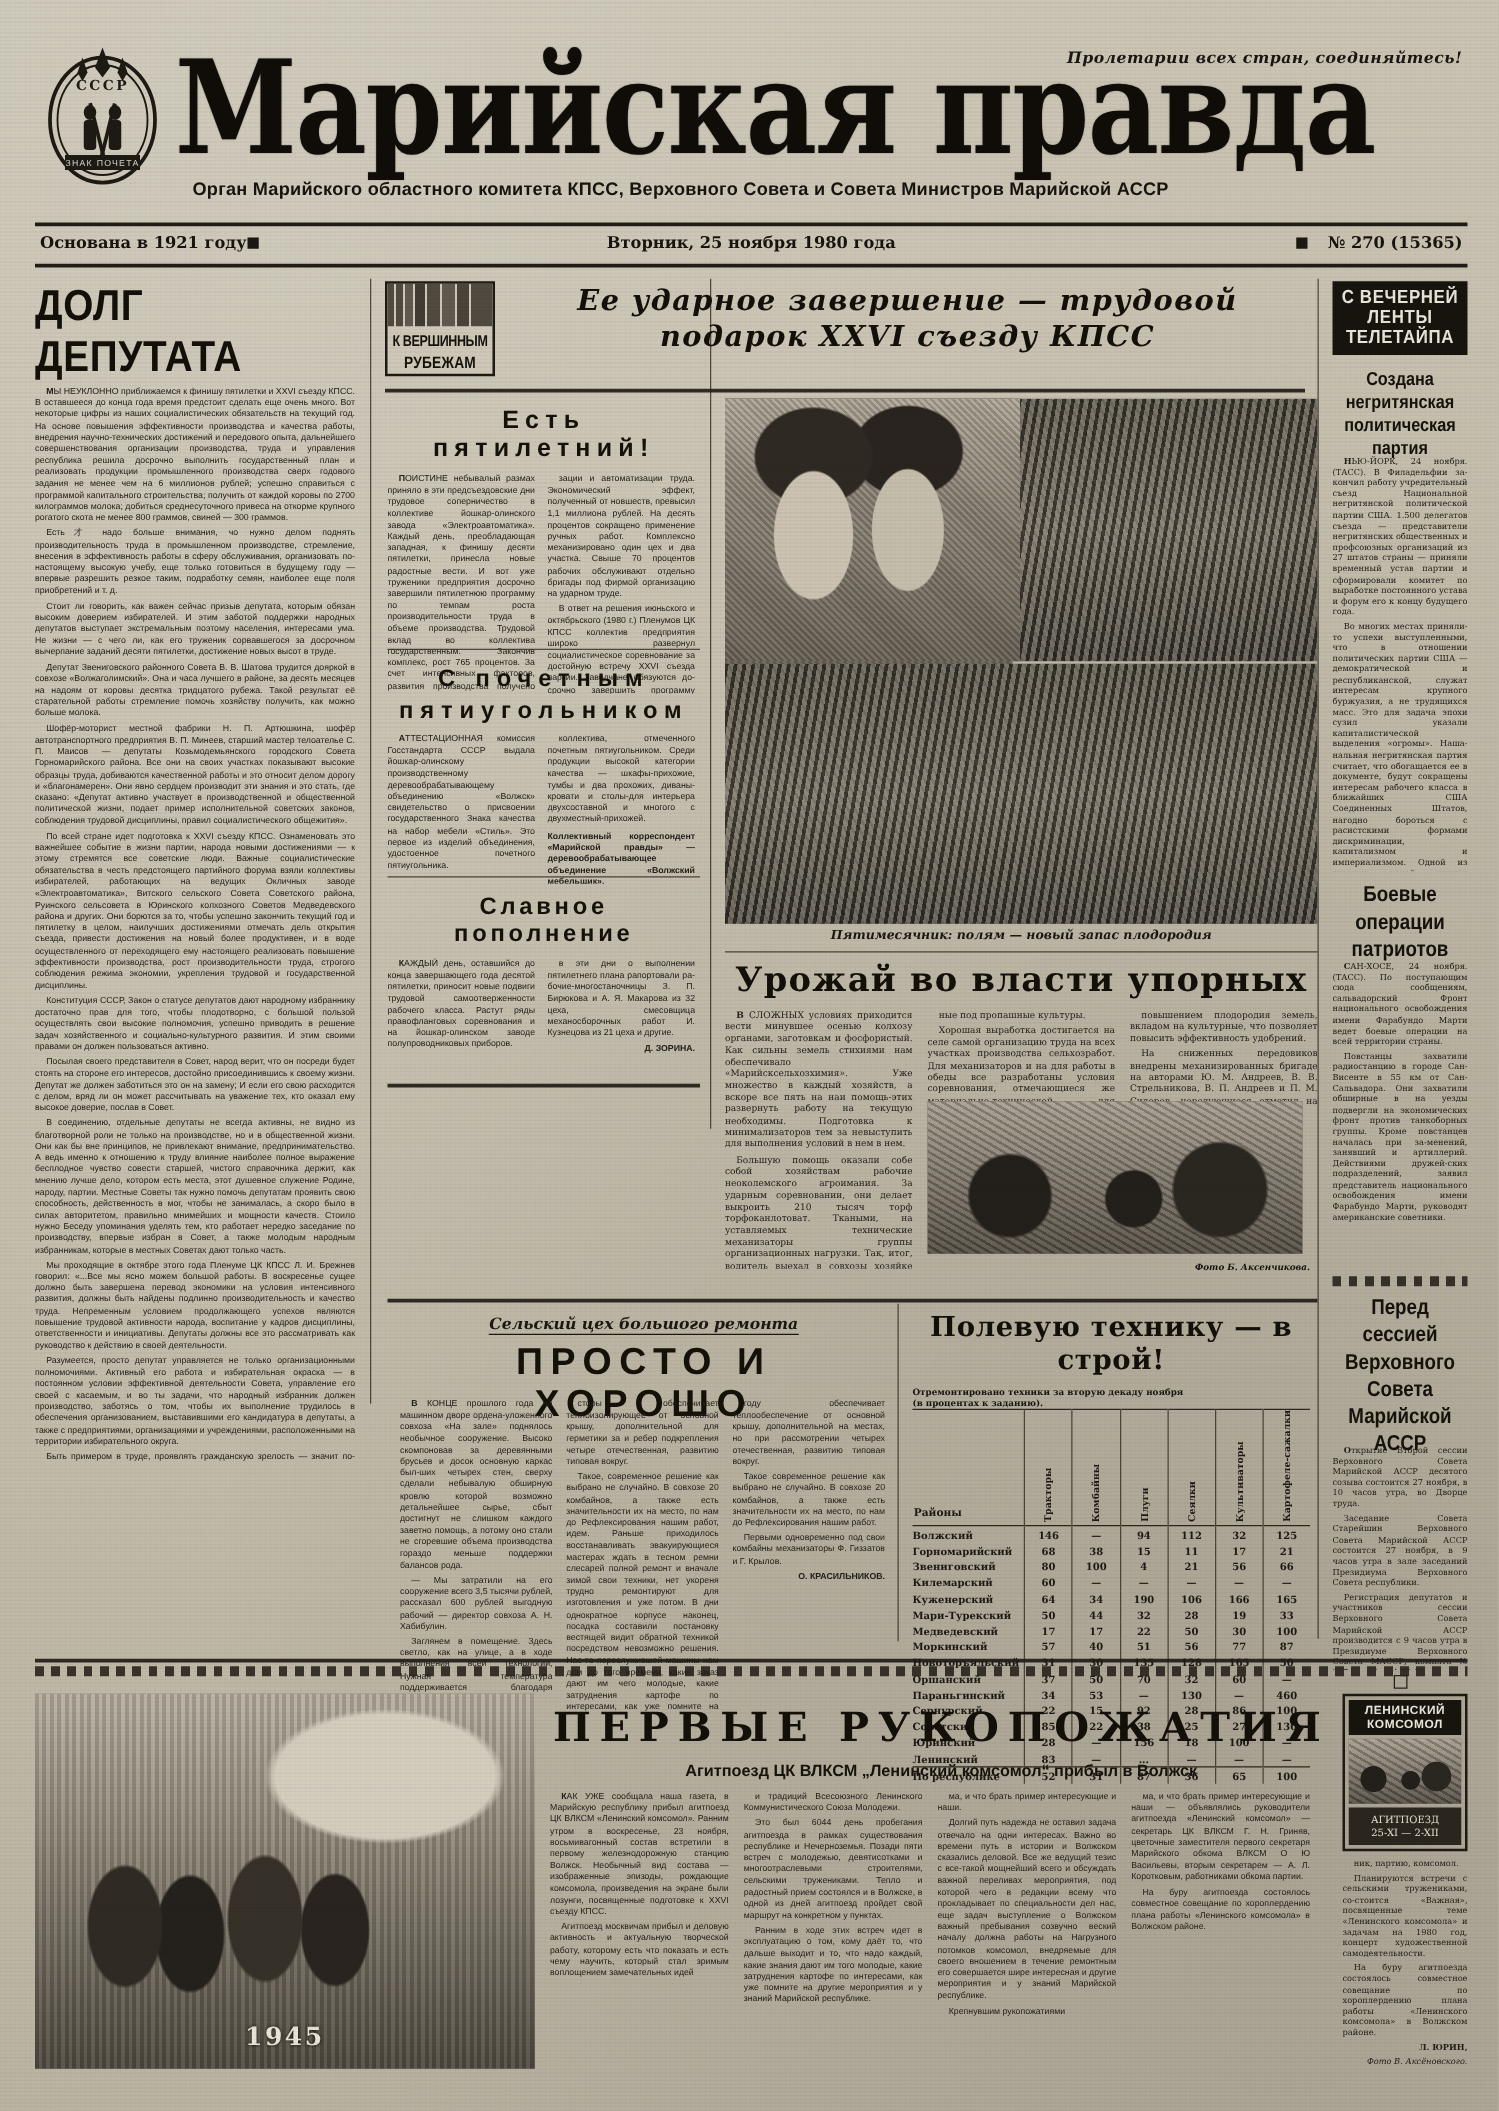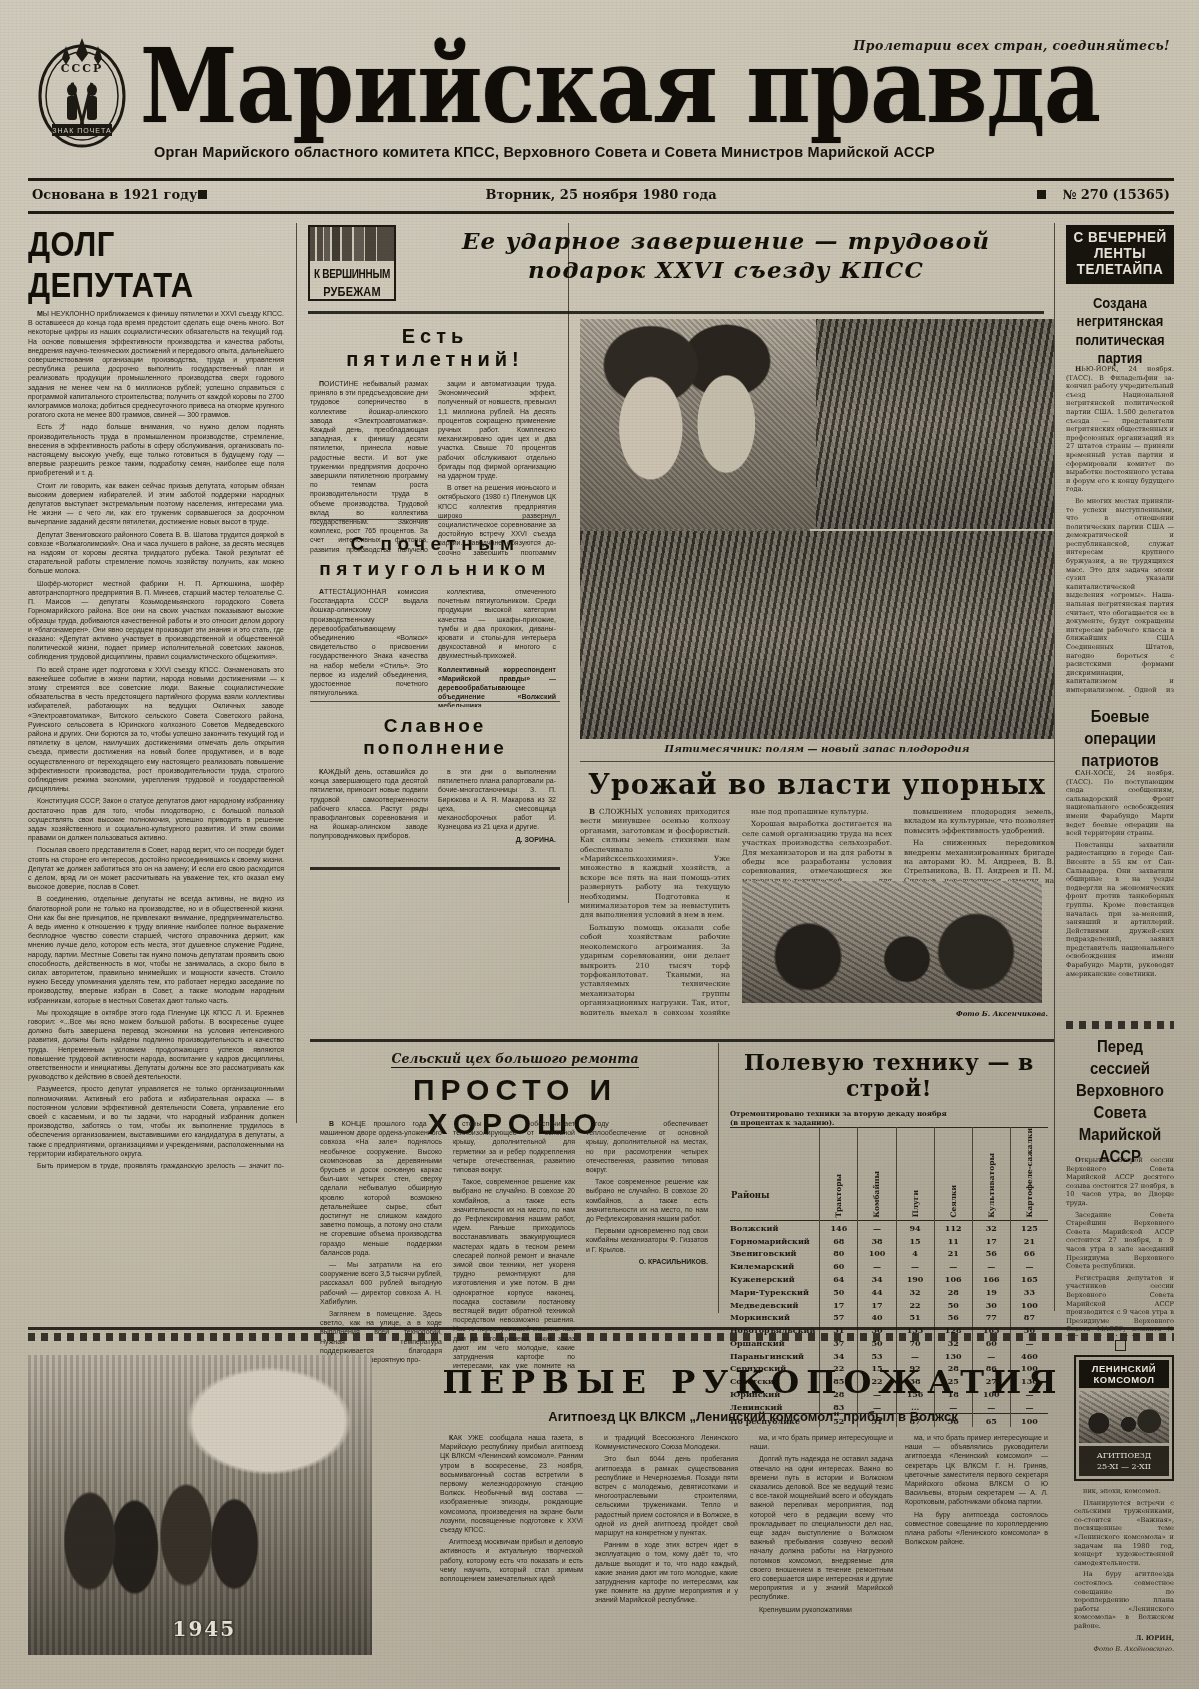--- a/index.html
+++ b/index.html
@@ -270,21 +270,21 @@
     white-space:nowrap;
   }
   table.tech th.rot span{
     display:block;
     writing-mode:vertical-rl;
     transform:rotate(180deg);
     margin:0 auto;
   }
   table.tech th.rh{
     text-align:left;vertical-align:bottom;
-    font-weight:700;font-size:8.5px;padding-bottom:20px;
+    font-weight:700;font-size:8.5px;padding-bottom:4px;
   }
   table.tech td{padding:1.4px 0;font-weight:700;}
   table.tech td.name{text-align:left;font-size:8px;padding-right:4px;}
   table.tech td.num{text-align:center;width:38px;}
   .tbl-top{border-top:1.5px solid #2b261f;}
   .vsep{border-left:1px solid #4a443a;}
 
   .ad-box{border:2px solid #1d1a14;padding:3px;}
   .ad-plate{
     background:#17140e;color:#ece7db;text-align:center;
@@ -696,21 +696,21 @@
                 <td class="num vsep">65</td>
                 <td class="num vsep">100</td>
               </tr>
             </tbody>
       </table>
     </div>
 
     <div class="hline thick" style="left:0;top:1108px;width:1146px;"></div>
     <div class="dots" style="position:absolute;left:0;top:1114px;width:1146px;"></div>
 
-    <div class="photo station" style="position:absolute;left:0;top:1136px;width:344px;height:300px;">
+    <div class="photo station" style="position:absolute;left:0;top:1136px;width:400px;height:300px;">
       <div class="ht"></div>
       <div class="year">1945</div>
     </div>
 
     <h2 class="hl-pervye" style="position:absolute;left:412px;top:1144px;width:626px;">ПЕРВЫЕ РУКОПОЖАТИЯ</h2>
     <div class="subhead-sans" style="position:absolute;left:412px;top:1190px;width:626px;">Агитпоезд ЦК ВЛКСМ „Ленинский комсомол“ прибыл в Волжск</div>
 
     <div style="position:absolute;left:412px;top:1214px;width:626px;display:flex;gap:12px;">
       <div class="col-text sans" style="width:143px;height:222px;">
         <p class="lead">КАК УЖЕ сообщала наша газета, в Марийскую республику прибыл агитпоезд ЦК ВЛКСМ «Ленинский комсомол». Ранним утром в воскресенье, 23 ноября, восьмивагонный состав встретили в первому железнодорожную станцию Волжск. Необычный вид состава — изображенные эпизоды, рождающие комсомола, произведения на экране были лозунги, посвященные подготовке к XXVI съезду КПСС.</p>
@@ -787,21 +787,21 @@
         </div>
         <div class="photo tractor" style="height:52px;margin-top:3px;">
           <div class="ht"></div>
         </div>
         <div class="mini-dark" style="margin-top:3px;">
           <div>АГИТПОЕЗД</div>
           <div>25-XI — 2-XII</div>
         </div>
       </div>
       <div class="col-text tiny" style="margin-top:6px;height:252px;">
-        <p>ник, эпохи, комсомол.</p>
+        <p>ник, партию, комсомол.</p>
         <p>Планируются встречи с сельскими тружениками, со-стоится «Важная», посвященные теме «Ленинского комсомола» и задачам на 1980 год, концерт художественной самодеятельности.</p>
         <p>На буру агитпоезда состоялось совместное совещание по хороплердению плана работы «Ленинского комсомола» в Волжском районе.</p>
         <p style="text-align:right;font-weight:700;text-indent:0;">Л. ЮРИН,</p>
         <p style="text-align:right;font-style:italic;text-indent:0;">Фото В. Аксёновского.</p>
       </div>
     </div>
 
   </div>
 </div>
 </div>

